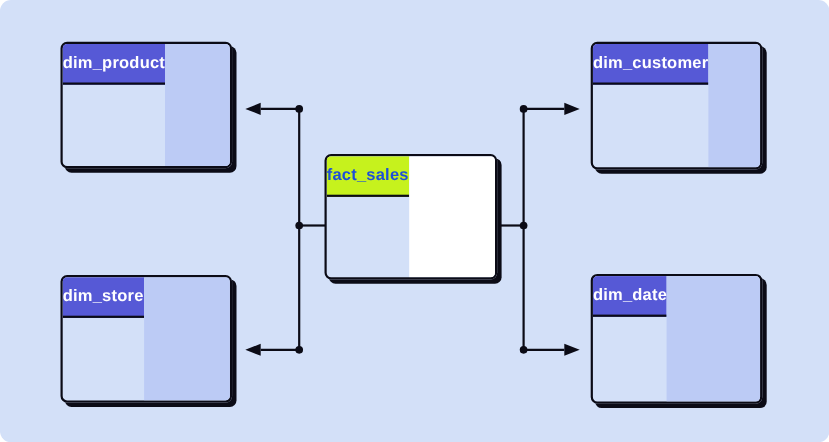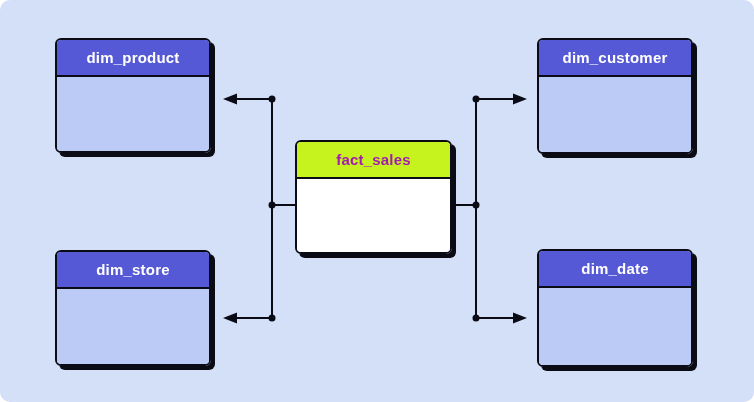--- a/index.html
+++ b/index.html
@@ -18,41 +18,41 @@
     left: 0; top: 0;
     width: 754px; height: 402px;
     pointer-events: none;
   }
   .connectors line { stroke: var(--line, #0B0B16); stroke-width: 2; }
   .connectors circle { fill: var(--line, #0B0B16); }
   .connectors polygon { fill: var(--line, #0B0B16); }
   .card {
     position: absolute;
     display: flex;
-    flex-direction: column;
+    flex-direction: row;
     border: 2px solid var(--line, #0B0B16);
     border-radius: 6px;
     box-shadow: 4px 4px 0 var(--line, #0B0B16);
     overflow: hidden;
   }
   .card-header {
     height: 37px;
     flex: 0 0 37px;
     display: flex;
     align-items: center;
     justify-content: center;
     font-weight: 700;
     font-size: 15px;
     letter-spacing: 0.2px;
     border-bottom: 2px solid var(--line, #0B0B16);
   }
   .card-body { flex: 1; }
   .dim .card-header  { background: var(--dim-header, #5659D6); color: #ffffff; }
   .dim .card-body    { background: var(--dim-body, #BCCBF5); }
-  .fact .card-header { background: var(--fact-header, #C6F21D); color: #a21caf; }
+  .fact .card-header { background: var(--fact-header, #C6F21D); color: #1d4ed8; }
   .fact .card-body   { background: var(--fact-body, #FFFFFF); }
 
   .pos-dim-product  { left: 55px;  top: 38px;  width: 156px; height: 115px; }
   .pos-dim-customer { left: 537px; top: 38px;  width: 156px; height: 116px; }
   .pos-dim-store    { left: 55px;  top: 250px; width: 156px; height: 116px; }
   .pos-dim-date     { left: 537px; top: 249px; width: 156px; height: 118px; justify-content: space-between; }
   .pos-fact-sales   { left: 295px; top: 140px; width: 157px; height: 114px; }
 </style>
 </head>
 <body>

